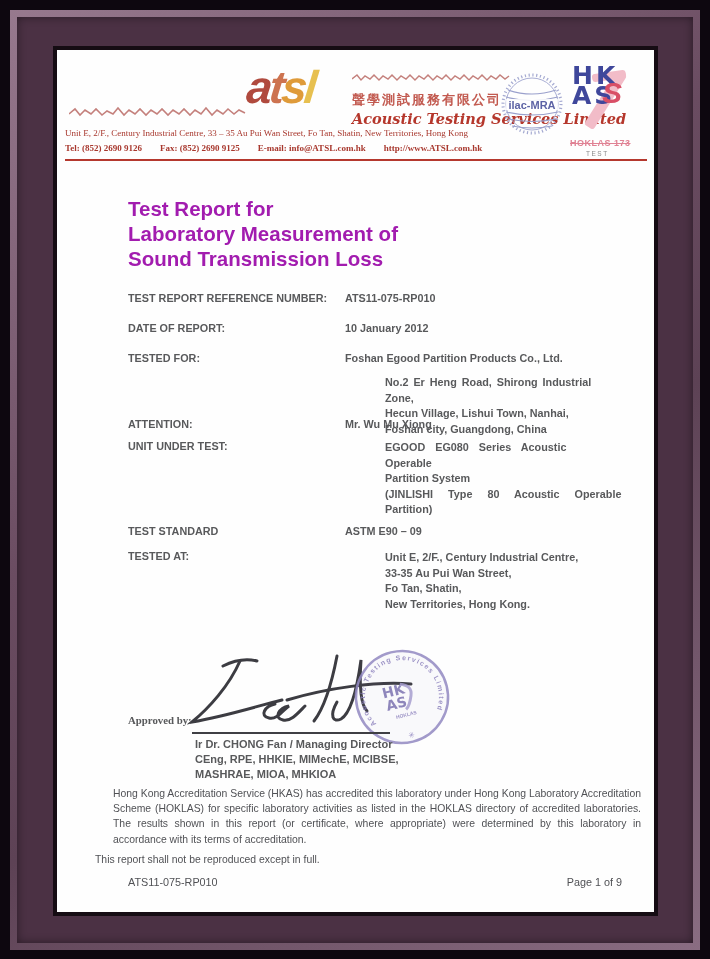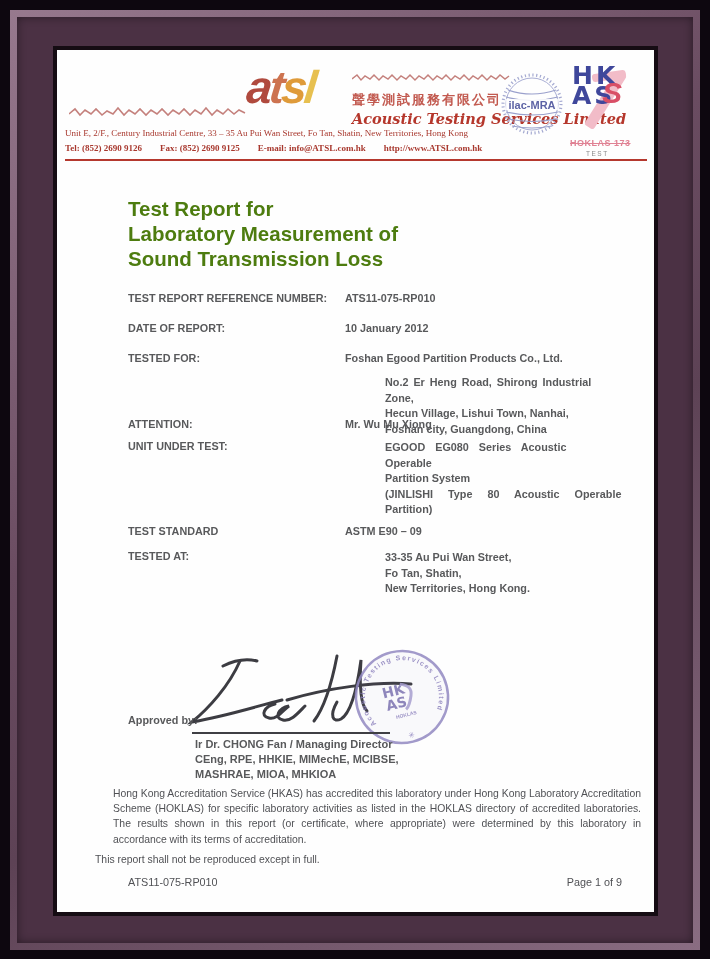--- a/index.html
+++ b/index.html
@@ -44,33 +44,33 @@
     transform:rotate(32deg);border-radius:3px;}
   .hkas-swoosh-bar{position:absolute;left:20px;top:6px;width:34px;height:8px;background:#f2bcc8;
     transform:rotate(-8deg);border-radius:3px;}
   .hkas-s{position:absolute;left:30px;top:10px;font-size:30px;font-weight:bold;font-style:italic;
     color:#d94f66;}
   .hoklas{position:absolute;left:-2px;top:72px;font-size:9px;font-weight:bold;color:#e08294;
     text-decoration:line-through;white-space:nowrap;letter-spacing:.5px;}
   .hoklas-sub{position:absolute;left:14px;top:84px;font-size:6.5px;color:#8a8a8a;letter-spacing:1.5px;}
 
   
-  .title{left:71px;top:146px;font-size:20.5px;font-weight:bold;color:#4d7c0f;line-height:25px;}
+  .title{left:71px;top:146px;font-size:20.5px;font-weight:bold;color:#a21caf;line-height:25px;}
 
   
   .frow{position:absolute;left:71px;width:494px;display:flex;font-size:10.8px;font-weight:bold;}
   .flabel{width:217px;flex:0 0 217px;}
   .fvalue{flex:1;}
   .fvalue .ln{line-height:15.5px;padding-left:40px;}
   .ws2{word-spacing:2px;}
   .ws7{word-spacing:7px;}
   .ws12{word-spacing:12px;}
 
   
-  .approved{left:71px;top:664px;font-size:10.8px;font-weight:bold;}
+  .approved{left:71px;top:664px;font-size:10.8px;font-weight:bold;font-family:Liberation Serif, serif;}
   .sigline{left:135px;top:682px;width:198px;height:2px;background:#3f3f44;}
   .signame{left:138px;top:687px;font-size:11px;font-weight:bold;line-height:15px;}
 
   
   .accred{left:56px;top:736px;width:528px;font-size:10.4px;line-height:15.2px;
     text-align:justify;color:#505155;}
   .note{left:38px;top:804px;font-size:10.4px;color:#505155;}
   .f-ref{left:71px;top:826px;font-size:10.8px;color:#505155;}
   .f-page{right:32px;top:826px;font-size:10.8px;color:#505155;}
 </style>
@@ -165,20 +165,21 @@
       <div class="ln">Partition)</div>
     </div>
   </div>
   <div class="frow" style="top:475px">
     <div class="flabel">TEST STANDARD</div>
     <div class="fvalue">ASTM E90 – 09</div>
   </div>
   <div class="frow" style="top:500px">
     <div class="flabel">TESTED AT:</div>
     <div class="fvalue">
+      <div class="ln">Unit E, 2/F., Century Industrial Centre,</div>
       <div class="ln">33-35 Au Pui Wan Street,</div>
       <div class="ln">Fo Tan, Shatin,</div>
       <div class="ln">New Territories, Hong Kong.</div>
     </div>
   </div>
 
   <svg class="abs" style="left:128px;top:598px;" width="235" height="92" viewBox="0 0 235 92">
     <g fill="none" stroke="#3c3c42" stroke-width="3" stroke-linecap="round">
       <path d="M 38,18 q 18,-9 34,-5"></path>
       <path d="M 55,13 C 44,38 24,60 7,74 C 42,68 72,58 97,52"></path>

